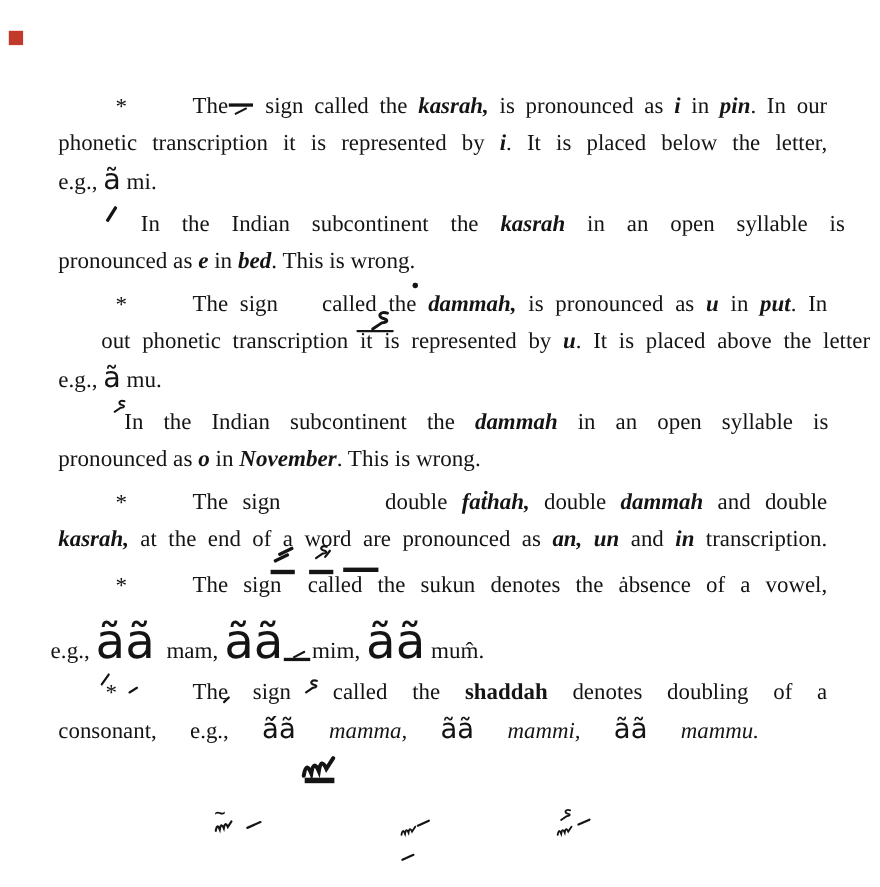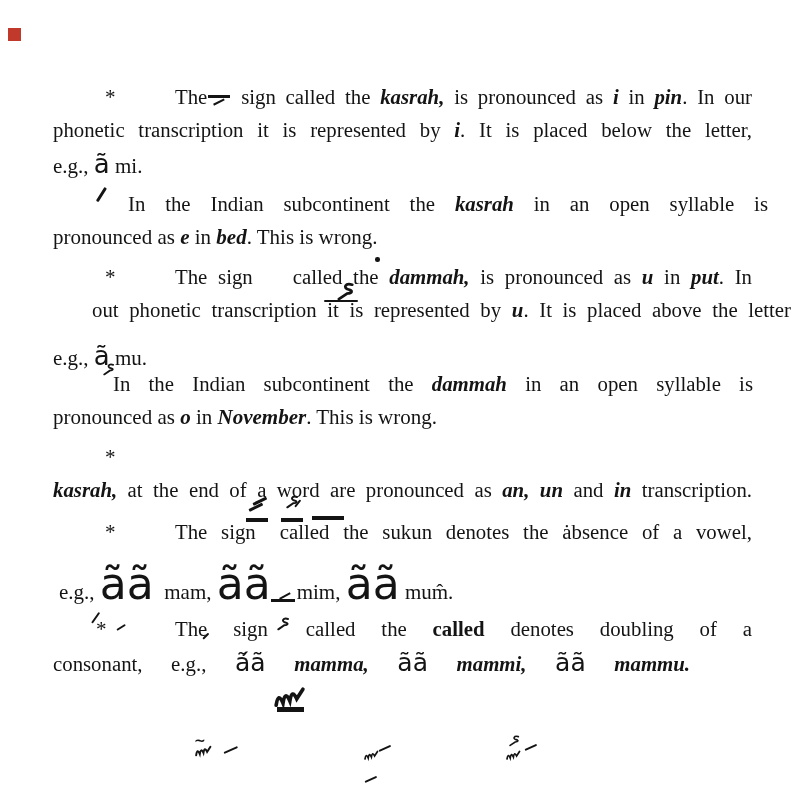--- a/index.html
+++ b/index.html
@@ -4,21 +4,21 @@
 <style>
   html,body{margin:0;padding:0;}
   body{width:800px;height:806px;background:#ffffff;position:relative;overflow:hidden;
        font-family:"Liberation Serif", serif;}
   #page{position:absolute;inset:0;background:#ffffff;}
   .line{position:absolute;white-space:pre;color:#141414;font-size:21px;line-height:1.25;}
   .just{white-space:normal;text-align:justify;text-align-last:justify;font-size:20.8px;}
   .s-r{font-style:normal;}
   .s-i{font-style:italic;font-weight:bold;}
   .s-b{font-weight:bold;}
-  .s-bi{font-weight:bold;font-style:italic;}
+  .s-bi{font-weight:normal;font-style:italic;}
   .s-sans{font-family:"DejaVu Sans", sans-serif;}
   .s-gap{display:inline-block;height:1px;}
   .s-kasra{display:inline-block;position:relative;width:24px;height:20px;vertical-align:-3px;}
   .s-kasra::before{content:"";position:absolute;left:1px;right:1px;top:8px;height:2.6px;background:#141414;}
   .s-kasra::after{content:"";position:absolute;left:6px;top:14px;width:12px;height:2.4px;background:#141414;transform:rotate(-27deg);}
   .s-kasra2{display:inline-block;position:relative;width:26px;height:26px;vertical-align:-6px;}
   .s-kasra2::before{content:"";position:absolute;left:0;right:2px;bottom:3px;height:3px;background:#141414;}
   .s-kasra2::after{content:"";position:absolute;left:8px;bottom:8px;width:12px;height:2.4px;background:#141414;transform:rotate(-28deg);}
   .mk{position:absolute;}
   .mk-dash{background:#141414;transform-origin:left center;border-radius:1px;}
@@ -34,30 +34,31 @@
 <div id="page" style="background: rgb(255, 255, 255);">
     <div class="line" style="left: 105px; top: 84px;"><span class="s-r">*</span></div>
     <div class="line just" style="left: 175px; top: 84px; width: 577px;"><span class="s-r">The</span><span class="s-kasra"></span><span class="s-r"> sign called the </span><span class="s-i">kasrah,</span><span class="s-r"> is pronounced as </span><span class="s-i">i</span><span class="s-r"> in </span><span class="s-i">pin</span><span class="s-r">. In our</span></div>
     <div class="line just" style="left: 53px; top: 117px; width: 699px;"><span class="s-r">phonetic transcription it is represented by </span><span class="s-i">i</span><span class="s-r">. It is placed below the letter,</span></div>
     <div class="line" style="left: 53px; top: 148px;"><span class="s-r">e.g., </span><span class="s-sans" style="font-size: 26px;">ã</span><span class="s-r"> mi.</span></div>
     <div class="line just" style="left: 128px; top: 191px; width: 640px;"><span class="s-r">In the Indian subcontinent the </span><span class="s-i">kasrah</span><span class="s-r"> in an open syllable is</span></div>
     <div class="line" style="left: 53px; top: 224px;"><span class="s-r">pronounced as </span><span class="s-i">e</span><span class="s-r"> in </span><span class="s-i">bed</span><span class="s-r">. This is wrong.</span></div>
     <div class="line" style="left: 105px; top: 264px;"><span class="s-r">*</span></div>
     <div class="line just" style="left: 175px; top: 264px; width: 577px;"><span class="s-r">The sign</span><span class="s-gap" style="width: 40px;"></span><span class="s-r">called the </span><span class="s-i">dammah,</span><span class="s-r"> is pronounced as </span><span class="s-i">u</span><span class="s-r"> in </span><span class="s-i">put</span><span class="s-r">. In</span></div>
     <div class="line just" style="left: 53px; top: 297px; width: 699px; margin-left: 39px;"><span class="s-r">out phonetic transcription it is represented by </span><span class="s-i">u</span><span class="s-r">. It is placed above the letter</span></div>
-    <div class="line" style="left: 53px; top: 328px; margin-top: 12px;"><span class="s-r">e.g., </span><span class="s-sans" style="font-size: 26px;">ã</span><span class="s-r"> mu.</span></div>
+    <div class="line" style="left: 53px; top: 328px;"><span class="s-r">e.g., </span><span class="s-sans" style="font-size: 26px;">ã</span><span class="s-r"> mu.</span></div>
     <div class="line just" style="left: 113px; top: 371px; width: 640px;"><span class="s-r">In the Indian subcontinent the </span><span class="s-i">dammah</span><span class="s-r"> in an open syllable is</span></div>
     <div class="line" style="left: 53px; top: 404px;"><span class="s-r">pronounced as </span><span class="s-i">o</span><span class="s-r"> in </span><span class="s-i">November</span><span class="s-r">. This is wrong.</span></div>
     <div class="line" style="left: 105px; top: 444px;"><span class="s-r">*</span></div>
+    <div class="line just" style="left: 175px; top: 444px; width: 577px;"><span class="s-r">The sign</span><span class="s-gap" style="width: 95px;"></span><span class="s-r">double </span><span class="s-i">faṫhah,</span><span class="s-r"> double </span><span class="s-i">dammah</span><span class="s-r"> and double</span></div>
     <div class="line just" style="left: 53px; top: 477px; width: 699px;"><span class="s-i">kasrah,</span><span class="s-r"> at the end of a word are pronounced as </span><span class="s-i">an,</span><span class="s-r"> </span><span class="s-i">un</span><span class="s-r"> and </span><span class="s-i">in</span><span class="s-r"> transcription.</span></div>
     <div class="line" style="left: 105px; top: 519px;"><span class="s-r">*</span></div>
     <div class="line just" style="left: 175px; top: 519px; width: 577px;"><span class="s-r">The sign</span><span class="s-gap" style="width: 24px;"></span><span class="s-r">called the sukun denotes the ȧbsence of a vowel,</span></div>
-    <div class="line" style="left: 59px; top: 556px;"><span class="s-r">e.g., </span><span class="s-sans" style="font-size: 44px;">ãã</span><span class="s-r">  mam, </span><span class="s-sans" style="font-size: 44px;">ãã</span><span class="s-kasra2"></span><span class="s-r">mim, </span><span class="s-sans" style="font-size: 44px;">ãã</span><span class="s-r"> mum̂.</span></div>
+    <div class="line" style="left: 46px; top: 556px;"><span class="s-r">e.g., </span><span class="s-sans" style="font-size: 44px;">ãã</span><span class="s-r">  mam, </span><span class="s-sans" style="font-size: 44px;">ãã</span><span class="s-kasra2"></span><span class="s-r">mim, </span><span class="s-sans" style="font-size: 44px;">ãã</span><span class="s-r"> mum̂.</span></div>
     <div class="line" style="left: 96px; top: 616px;"><span class="s-r">*</span></div>
-    <div class="line just" style="left: 175px; top: 616px; width: 577px;"><span class="s-r">The sign</span><span class="s-gap" style="width: 38px;"></span><span class="s-r">called the </span><span class="s-b">called</span><span class="s-r"> denotes doubling of a</span></div>
+    <div class="line just" style="left: 175px; top: 616px; width: 577px;"><span class="s-r">The sign</span><span class="s-gap" style="width: 38px;"></span><span class="s-r">called the </span><span class="s-b">shaddah</span><span class="s-r"> denotes doubling of a</span></div>
     <div class="line just" style="left: 53px; top: 647px; width: 637px;"><span class="s-r">consonant, e.g., </span><span class="s-sans" style="font-size: 25px;">ã́ã</span><span class="s-r"> </span><span class="s-bi">mamma,</span><span class="s-r"> </span><span class="s-sans" style="font-size: 25px;">ãã</span><span class="s-r"> </span><span class="s-bi">mammi,</span><span class="s-r"> </span><span class="s-sans" style="font-size: 25px;">ãã</span><span class="s-r"> </span><span class="s-bi">mammu.</span></div>
     <div class="mk-square mk mk" style="width: 13px; height: 13px; background: rgb(192, 57, 43); position: absolute; left: 8px; top: 28px;"></div>
     <div class="mk-dash mk mk" style="width: 16px; height: 2.6px; transform: rotate(-58deg); position: absolute; left: 97px; top: 200px;"></div>
     <div class="mk-dot mk mk" style="width: 4.5px; height: 4.5px; position: absolute; left: 375px; top: 257px;"></div>
     <svg viewBox="0 0 10 12" width="18" height="21.6" class="mk mk" style="position: absolute; left: 337px; top: 282px;">
       <path d="M8.5 1.5 C4.5 0.3 3.2 3.4 6.4 4.2 C9.2 4.9 8.4 6.2 5.6 6.4 L1 9.5" fill="none" stroke="#141414" stroke-width="1.5" stroke-linecap="round"></path>
     </svg>
     <div class="mk-dash mk mk" style="width: 34px; height: 2px; transform: rotate(0deg); position: absolute; left: 324px; top: 300px;"></div>
     <svg viewBox="0 0 10 12" width="12" height="14.4" class="mk mk" style="position: absolute; left: 103px; top: 363px;">
       <path d="M8.5 1.5 C4.5 0.3 3.2 3.4 6.4 4.2 C9.2 4.9 8.4 6.2 5.6 6.4 L1 9.5" fill="none" stroke="#141414" stroke-width="1.5" stroke-linecap="round"></path>

